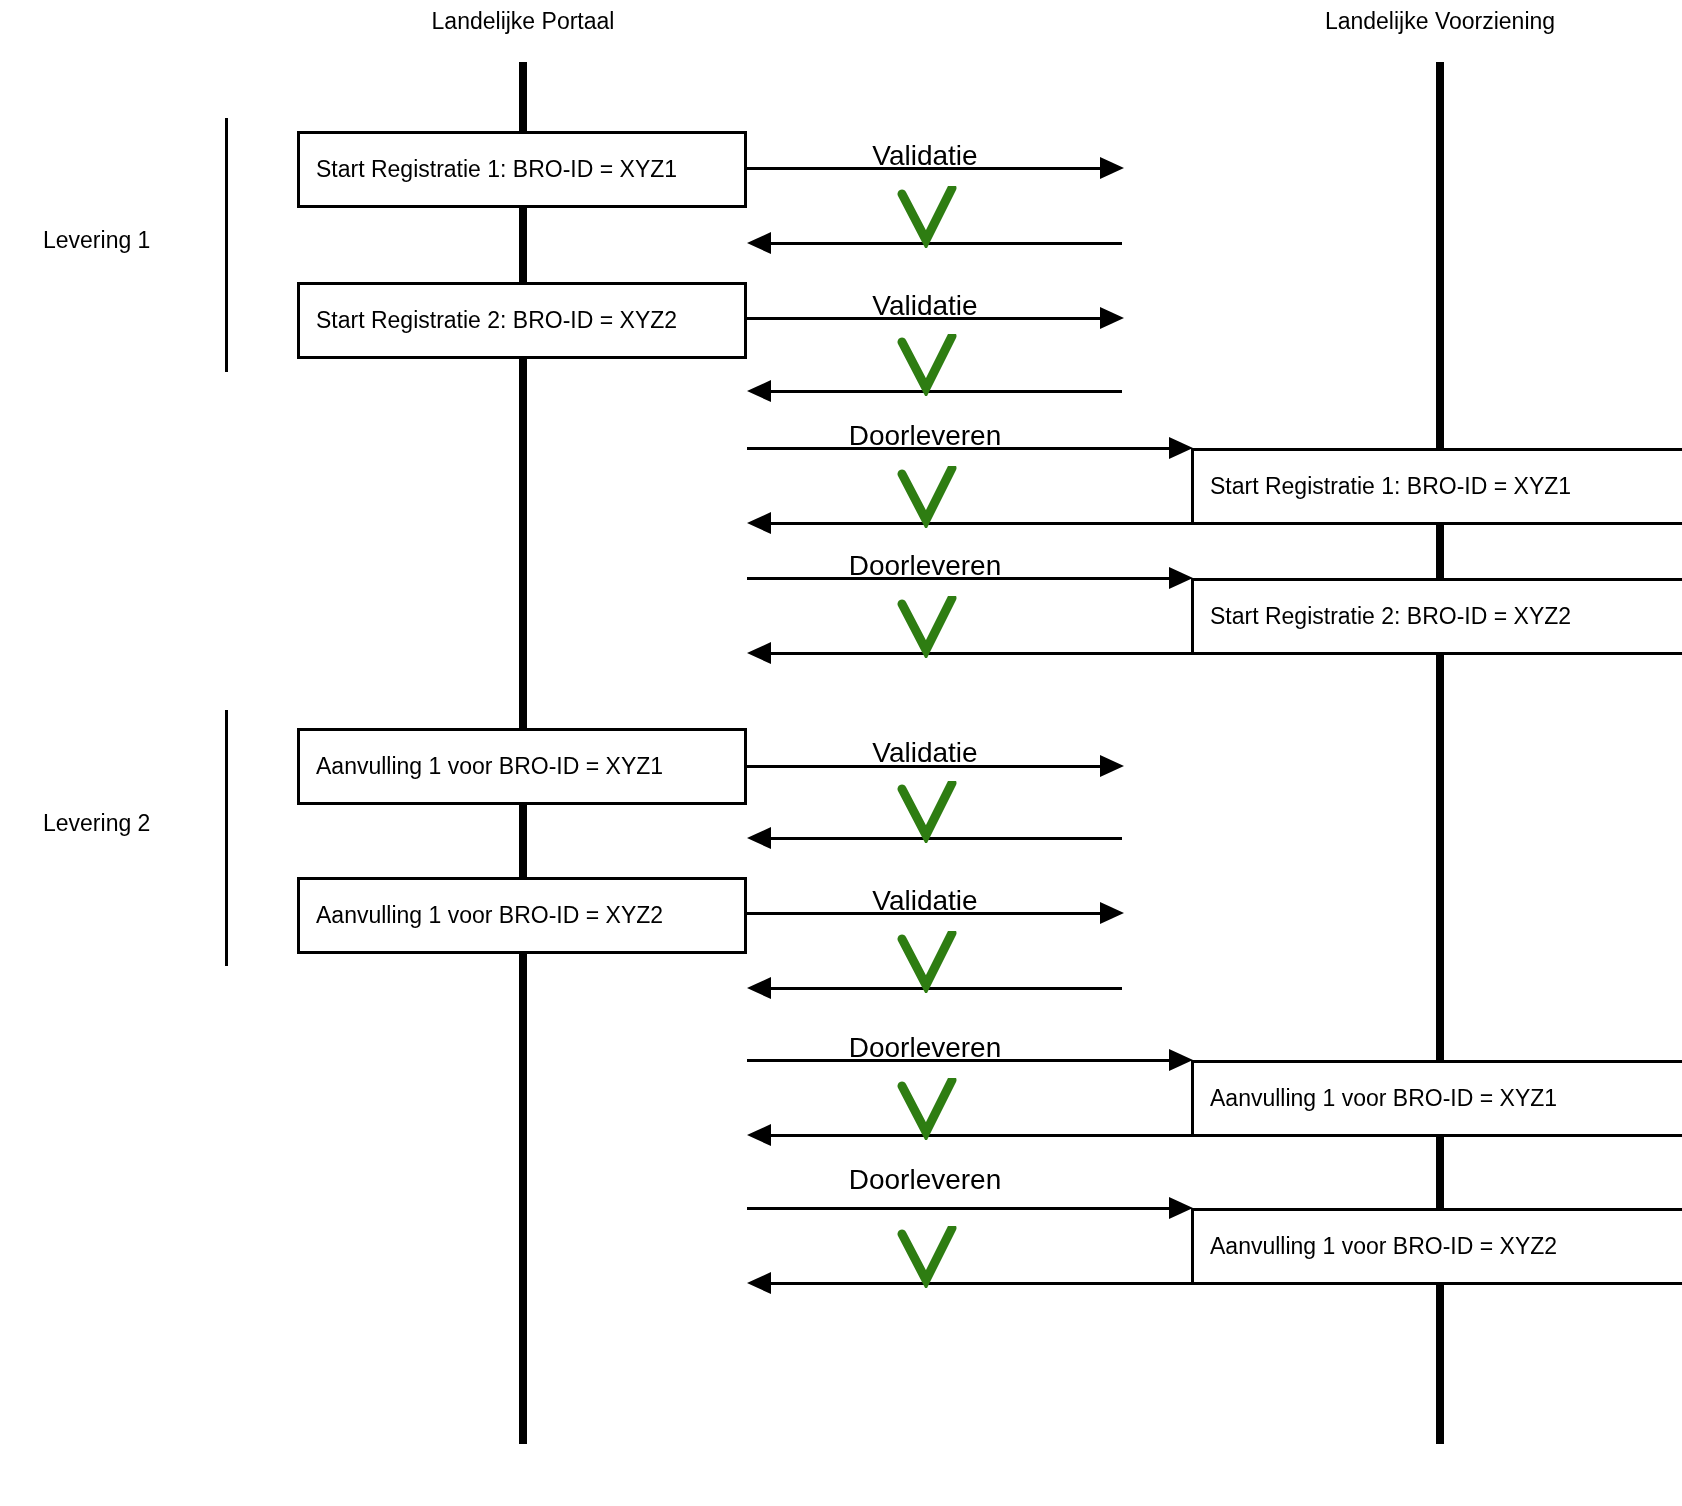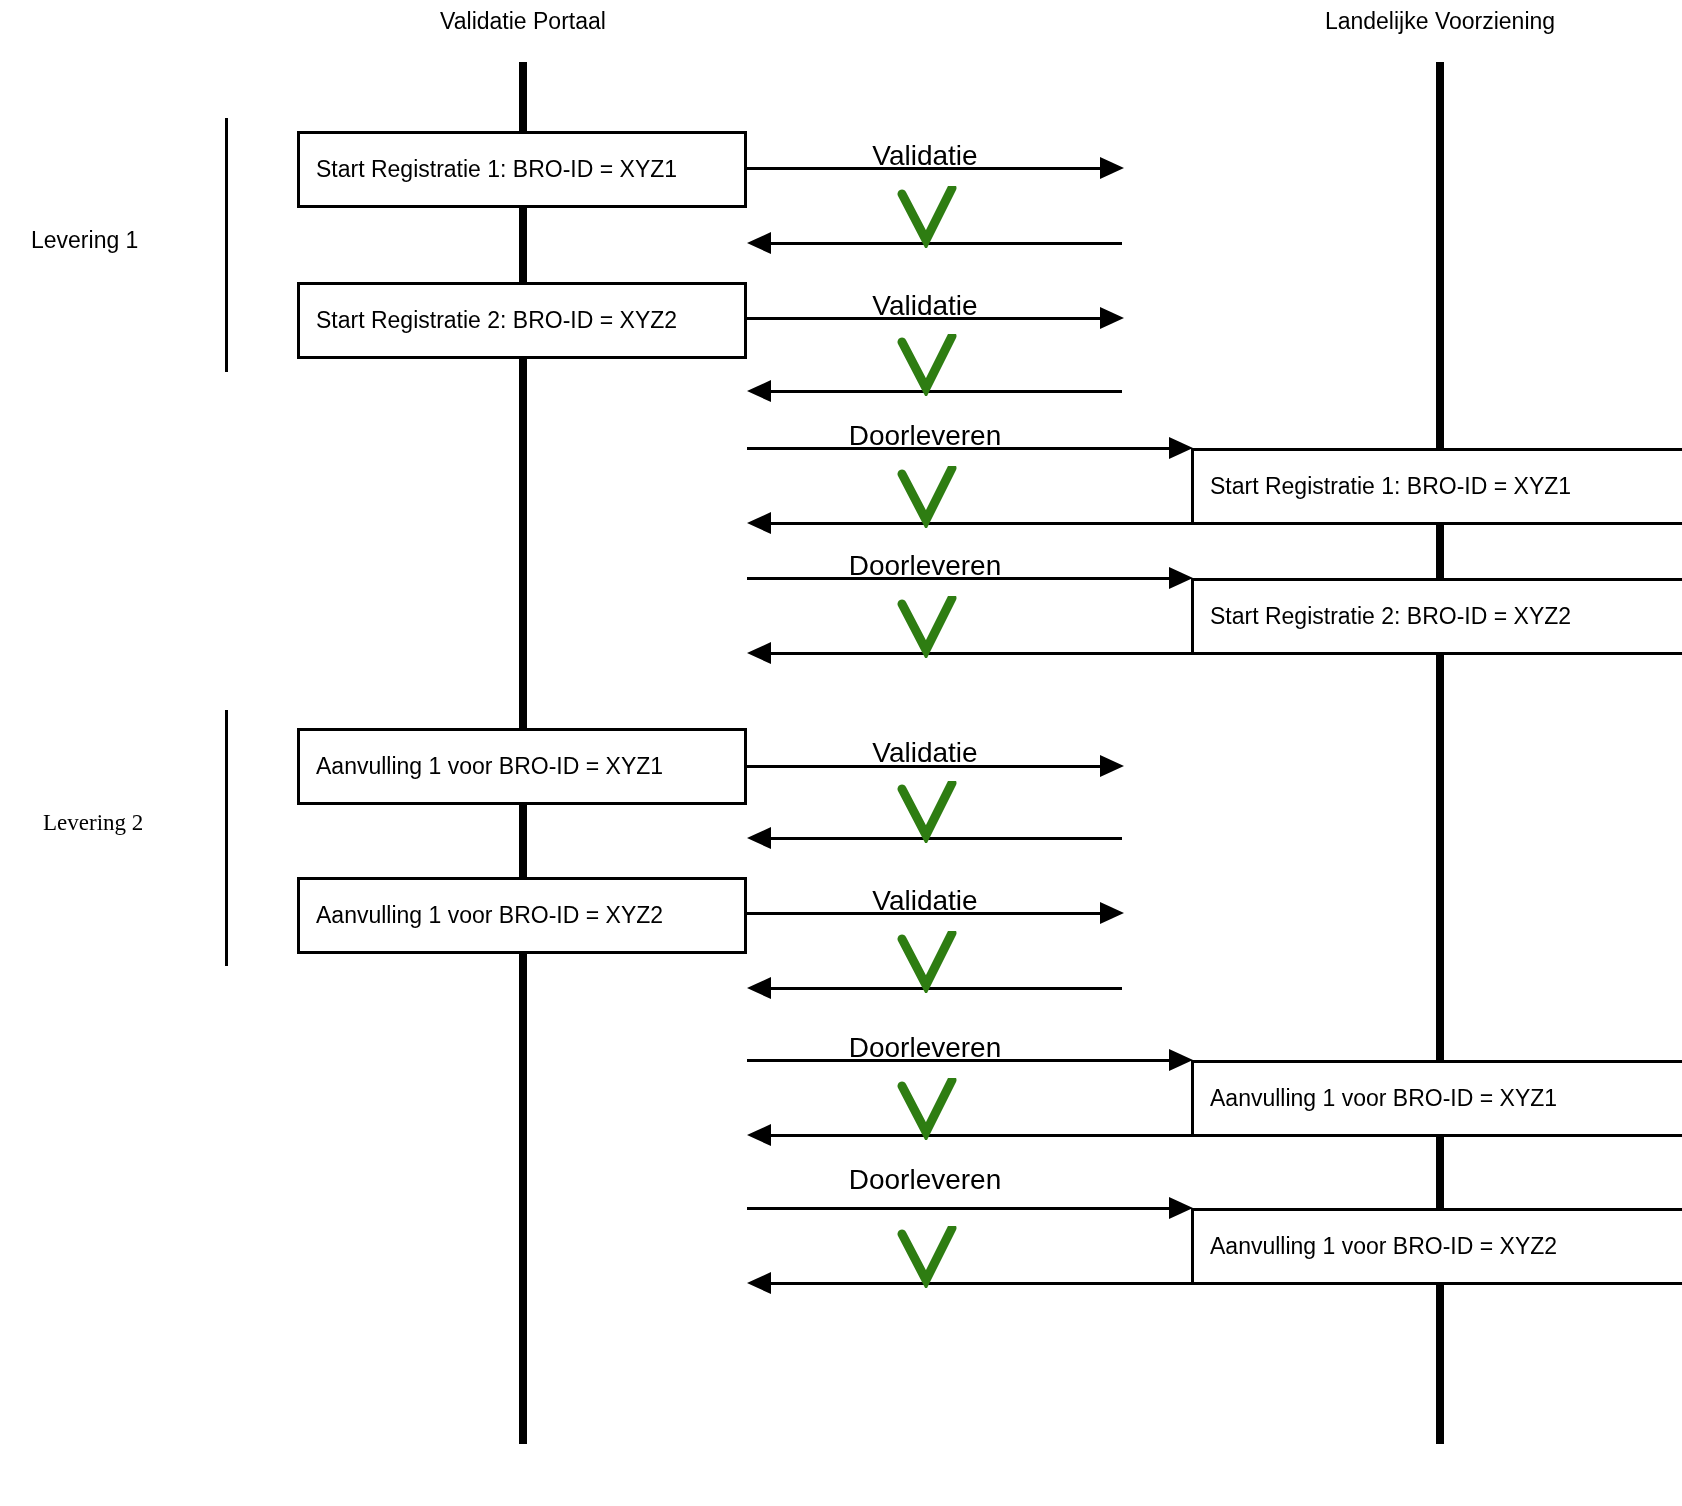--- a/index.html
+++ b/index.html
@@ -82,21 +82,21 @@
     position: absolute;
     font-size: 23px;
     white-space: nowrap;
   }
 </style>
 </head>
 <body>
 
 <div id="canvas">
 
-  <div class="lane-title" style="left:523px; top:8px;">Validatie Portaal</div>
+  <div class="lane-title" style="left:523px; top:8px;">Landelijke Portaal</div>
   <div class="lane-title" style="left:1440px; top:8px;">Landelijke Voorziening</div>
 
   <div class="lifeline" style="left:519px; top:62px; height:1382px;"></div>
   <div class="lifeline" style="left:1436px; top:62px; height:1382px;"></div>
 
   <div class="arrow-line" style="left:747px; top:167px; width:356px;"></div>
   <div class="arrow-head right" style="left:1100px; top:157px;"></div>
   <div class="arrow-label" style="left:925px; top:140px;">Validatie</div>
 
   <div class="arrow-line" style="left:770px; top:242px; width:352px;"></div>
@@ -195,18 +195,18 @@
     <span>Start Registratie 2: BRO-ID = XYZ2</span>
   </div>
   <div class="msgbox" style="left:1191px; top:1060px; width:510px; height:77px;">
     <span>Aanvulling 1 voor BRO-ID = XYZ1</span>
   </div>
   <div class="msgbox" style="left:1191px; top:1208px; width:510px; height:77px;">
     <span>Aanvulling 1 voor BRO-ID = XYZ2</span>
   </div>
 
   <div class="bracket" style="left:225px; top:118px; height:254px;"></div>
-  <div class="group-label" style="left:31px; top:227px;">Levering 1</div>
+  <div class="group-label" style="left:43px; top:227px;">Levering 1</div>
 
   <div class="bracket" style="left:225px; top:710px; height:256px;"></div>
-  <div class="group-label" style="left:43px; top:810px;font-family:Liberation Serif, serif;">Levering 2</div>
+  <div class="group-label" style="left:43px; top:810px;">Levering 2</div>
 
 </div>
 
 </body></html>

